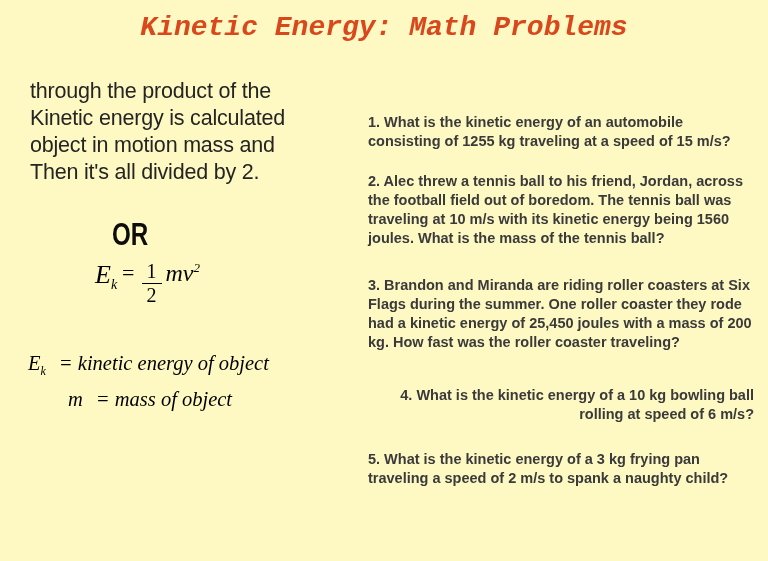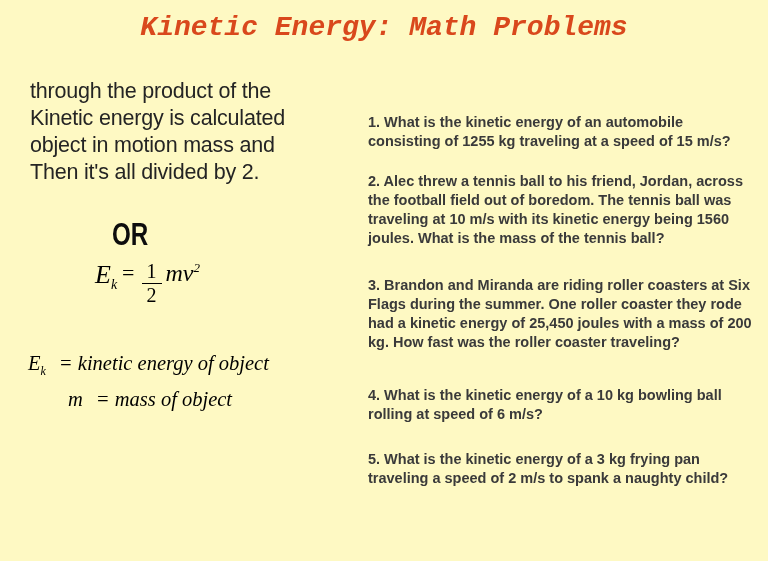--- a/index.html
+++ b/index.html
@@ -95,21 +95,21 @@
     width: 386px;
     margin: 0;
     font-size: 14.5px;
     line-height: 19px;
     font-weight: bold;
     color: #3a3a3a;
   }
   .p1 { top: 0px; margin-top: 37px; }
   .p2 { top: 96px; }
   .p3 { top: 200px; }
-  .p4 { top: 310px; }
+  .p4 { top: 310px; text-align: right; }
   .p5 { top: 374px; }
 </style>
 </head>
 <body>
 
 <div class="page">
 
   <h1 class="title">Kinetic Energy: Math Problems</h1>
 
   <p class="para">

